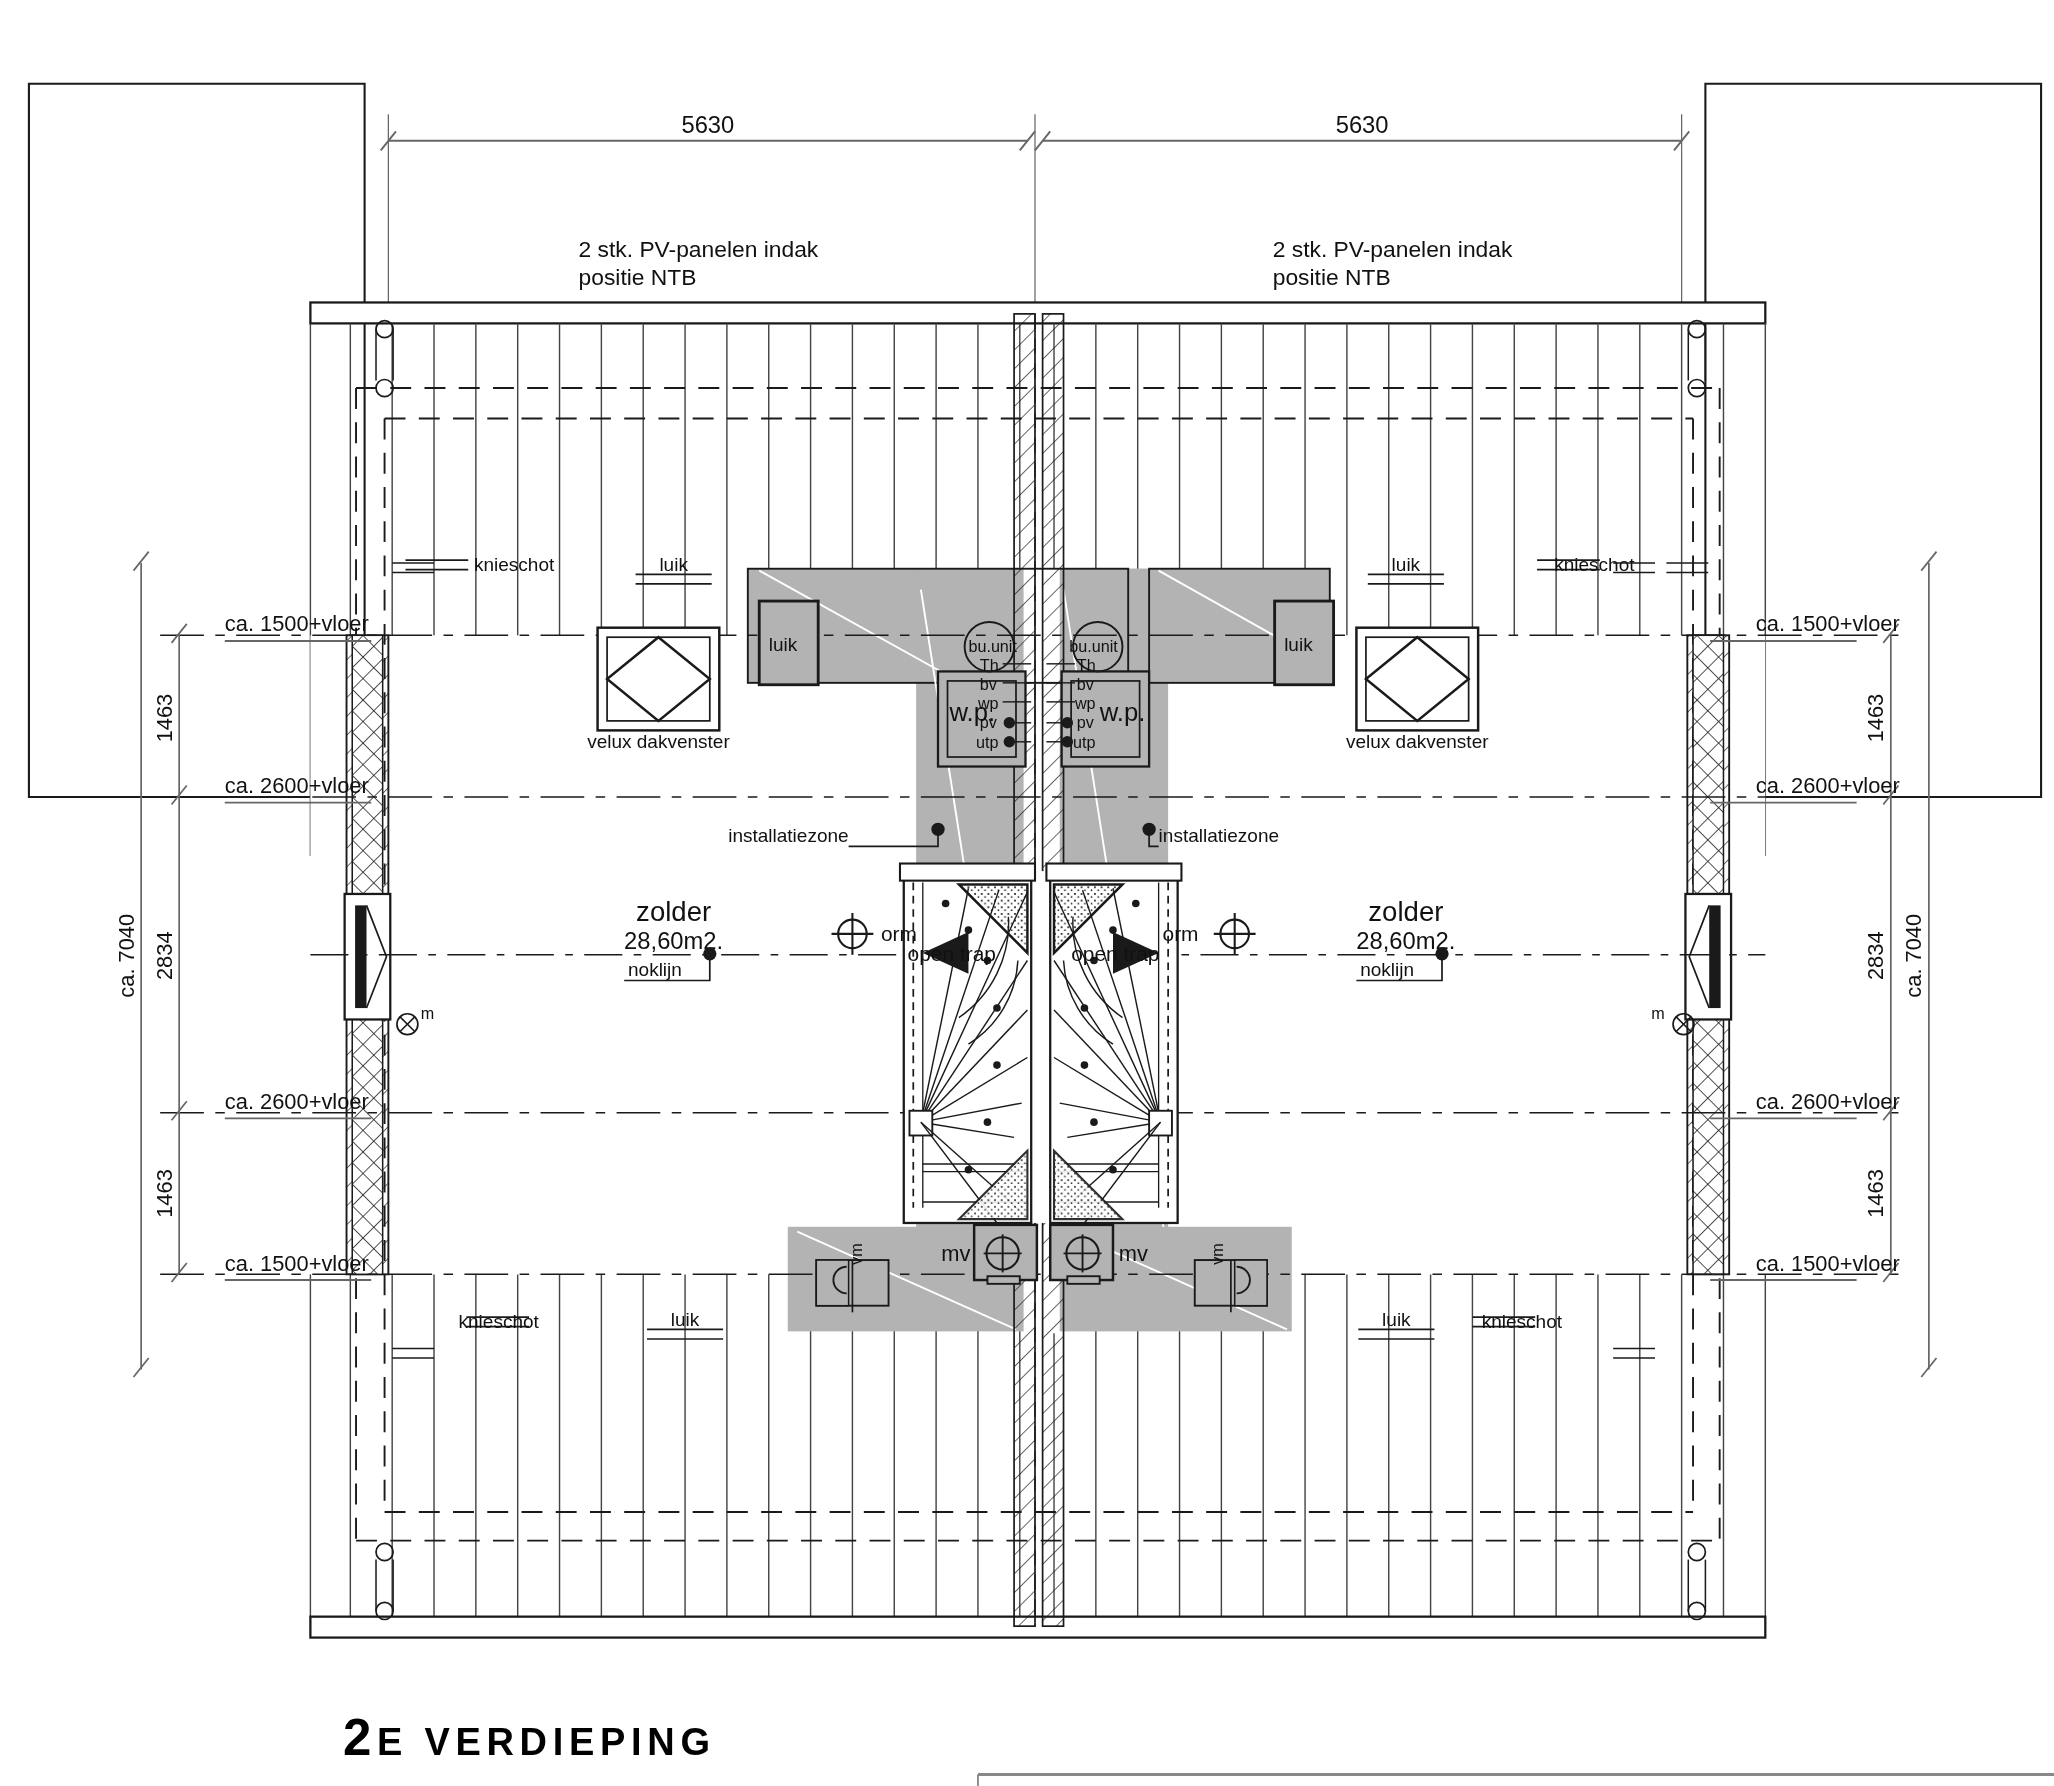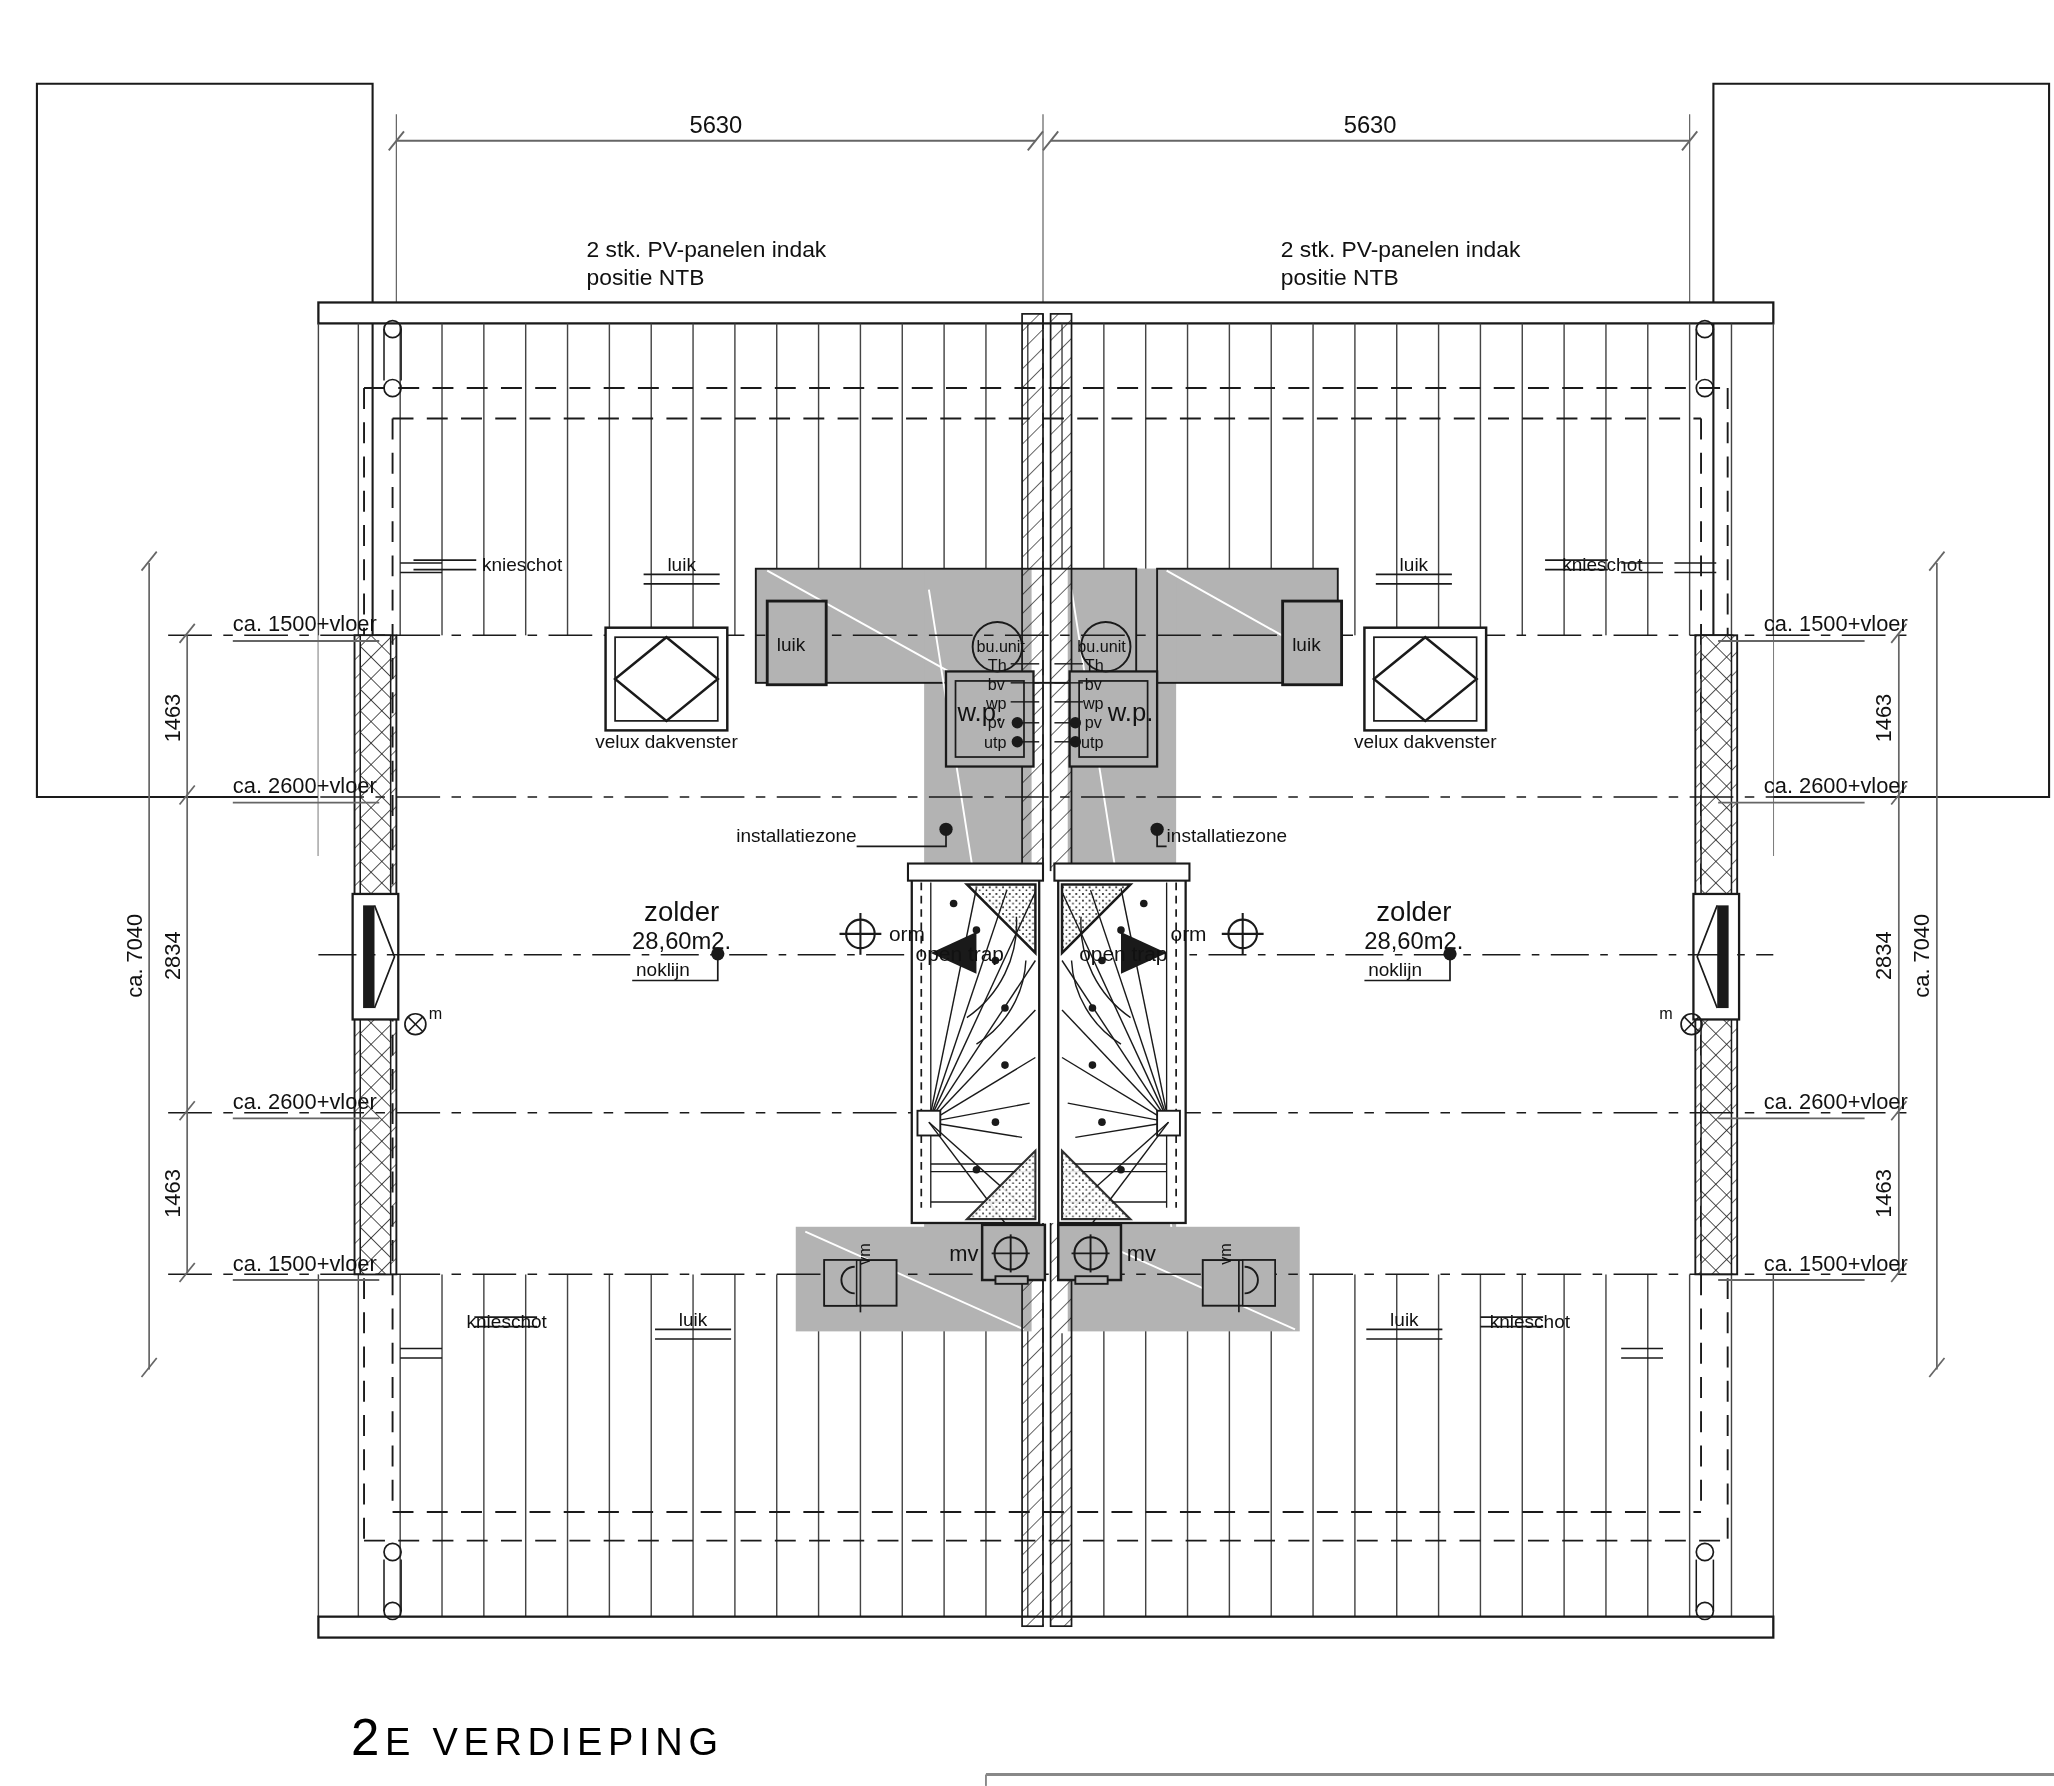--- a/index.html
+++ b/index.html
@@ -3,27 +3,27 @@
 <meta charset="utf-8">
 <style>
   html,body{margin:0;padding:0;background:#ffffff;}
   body{
     width:2054px;height:1786px;
     font-family:"Liberation Sans", sans-serif;
     color:#111;
     position:relative;
     overflow:hidden;
   }
-  #stage{position:absolute;left:16px;top:0;width:1974px;height:1786px;}
+  #stage{position:absolute;left:8px;top:0;width:1974px;height:1786px;}
   svg{position:absolute;left:0;top:0;width:2054px;height:1786px;display:block;}
 
   .ttl{
     position:absolute;
     font-family:"Liberation Sans", sans-serif;
-    font-weight:normal;
+    font-weight:bold;
     letter-spacing:5.7px;
     font-size:51px;
     color:#000;
     white-space:nowrap;
   }
   .ttl .cap{font-size:51px;}
   .ttl .sm{font-size:38px;}
 </style>
 </head>
 <body>

